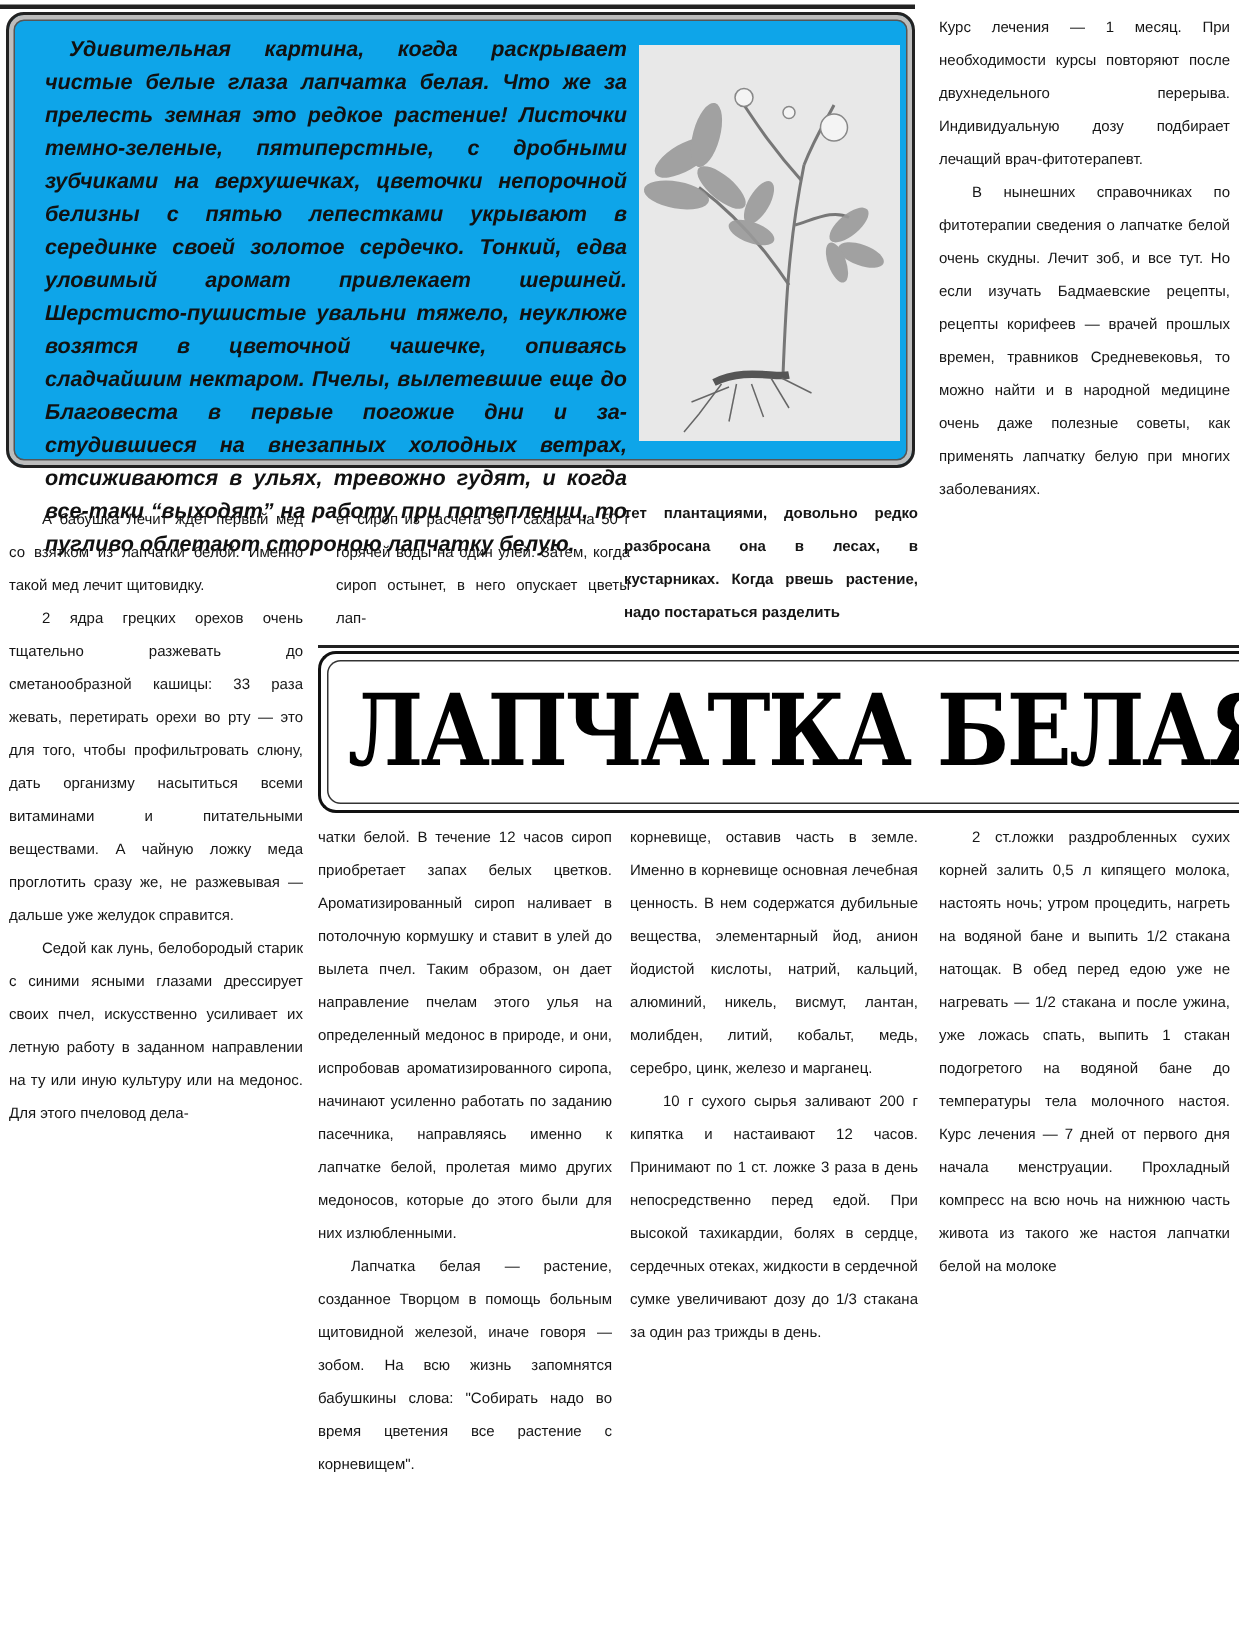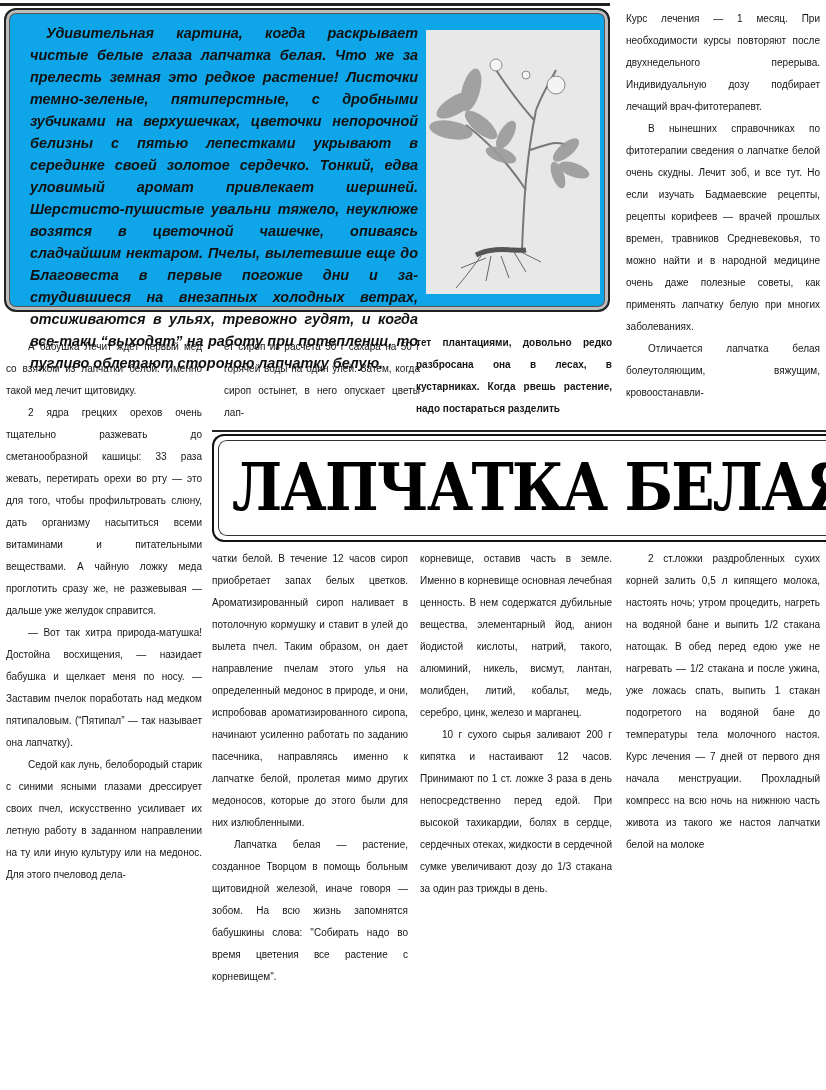--- a/index.html
+++ b/index.html
@@ -101,27 +101,25 @@
         <path d="M60 228 l-25 10"></path>
         <path d="M95 222 l20 10"></path>
       </g>
     </svg>
   </div>
 </div>
 
 <div class="col" style="left:626px;top:8px;width:194px;">
   <p class="noindent">Курс лечения — 1 месяц. При необходимости курсы повторяют после двухнедельного перерыва. Индивидуальную дозу подбирает лечащий врач-фитотерапевт.</p>
   <p>В нынешних справочниках по фитотерапии сведения о лапчатке белой очень скудны. Лечит зоб, и все тут. Но если изучать Бадмаевские рецепты, рецепты корифеев — врачей прошлых времен, травников Средневековья, то можно найти и в народной медицине очень даже полезные советы, как применять лапчатку белую при многих заболеваниях.</p>
-  <p>Отличается лапчатка белая болеутоляющим, вяжущим, кровоостанавли-</p>
 </div>
 
 <div class="col" style="left:6px;top:336px;width:196px;">
   <p>А бабушка Лечит ждет первый мед со взятком из лапчатки белой. Именно такой мед лечит щитовидку.</p>
   <p>2 ядра грецких орехов очень тщательно разжевать до сметанообразной кашицы: 33 раза жевать, перетирать орехи во рту — это для того, чтобы профильтровать слюну, дать организму насытиться всеми витаминами и питательными веществами. А чайную ложку меда проглотить сразу же, не разжевывая — дальше уже желудок справится.</p>
-  <p>— Вот так хитра природа-матушка! Достойна восхищения, — назидает бабушка и щелкает меня по носу. — Заставим пчелок поработать над медком пятипаловым. (“Пятипал” — так называет она лапчатку).</p>
   <p>Седой как лунь, белобородый старик с синими ясными глазами дрессирует своих пчел, искусственно усиливает их летную работу в заданном направлении на ту или иную культуру или на медонос. Для этого пчеловод дела-</p>
 </div>
 
 <div class="col" style="left:224px;top:336px;width:196px;">
   <p class="noindent">ет сироп из расчета 50 г сахара на 50 г горячей воды на один улей. Затем, когда сироп остынет, в него опускает цветы лап-</p>
 </div>
 
 <div class="col" style="left:416px;top:332px;width:196px;font-weight:bold;">
   <p class="noindent">тет плантациями, довольно редко разбросана она в лесах, в кустарниках. Когда рвешь растение, надо постараться разделить</p>
 </div>
@@ -133,19 +131,19 @@
   <div class="headline-text">ЛАПЧАТКА БЕЛАЯ —</div>
 </div>
 
 <div class="col" style="left:212px;top:548px;width:196px;">
   <p class="noindent">чатки белой. В течение 12 часов сироп приобретает запах белых цветков. Ароматизированный сироп наливает в потолочную кормушку и ставит в улей до вылета пчел. Таким образом, он дает направление пчелам этого улья на определенный медонос в природе, и они, испробовав ароматизированного сиропа, начинают усиленно работать по заданию пасечника, направляясь именно к лапчатке белой, пролетая мимо других медоносов, которые до этого были для них излюбленными.</p>
   <p>Лапчатка белая — растение, созданное Творцом в помощь больным щитовидной железой, иначе говоря — зобом. На всю жизнь запомнятся бабушкины слова: "Собирать надо во время цветения все растение с корневищем".</p>
 
 </div>
 
 <div class="col" style="left:420px;top:548px;width:192px;">
-  <p class="noindent">корневище, оставив часть в земле. Именно в корневище основная лечебная ценность. В нем содержатся дубильные вещества, элементарный йод, анион йодистой кислоты, натрий, такого, алюминий, никель, висмут, лантан, молибден, литий, кобальт, медь, серебро, цинк, железо и марганец.</p>
+  <p class="noindent">корневище, оставив часть в земле. Именно в корневище основная лечебная ценность. В нем содержатся дубильные вещества, элементарный йод, анион йодистой кислоты, натрий, кальций, алюминий, никель, висмут, лантан, молибден, литий, кобальт, медь, серебро, цинк, железо и марганец.</p>
   <p>10 г сухого сырья заливают 200 г кипятка и настаивают 12 часов. Принимают по 1 ст. ложке 3 раза в день непосредственно перед едой. При высокой тахикардии, болях в сердце, сердечных отеках, жидкости в сердечной сумке увеличивают дозу до 1/3 стакана за один раз трижды в день.</p>
 </div>
 
 <div class="col" style="left:626px;top:548px;width:194px;">
   <p>2 ст.ложки раздробленных сухих корней залить 0,5 л кипящего молока, настоять ночь; утром процедить, нагреть на водяной бане и выпить 1/2 стакана натощак. В обед перед едою уже не нагревать — 1/2 стакана и после ужина, уже ложась спать, выпить 1 стакан подогретого на водяной бане до температуры тела молочного настоя. Курс лечения — 7 дней от первого дня начала менструации. Прохладный компресс на всю ночь на нижнюю часть живота из такого же настоя лапчатки белой на молоке</p>
 </div>
 
 </body></html>

